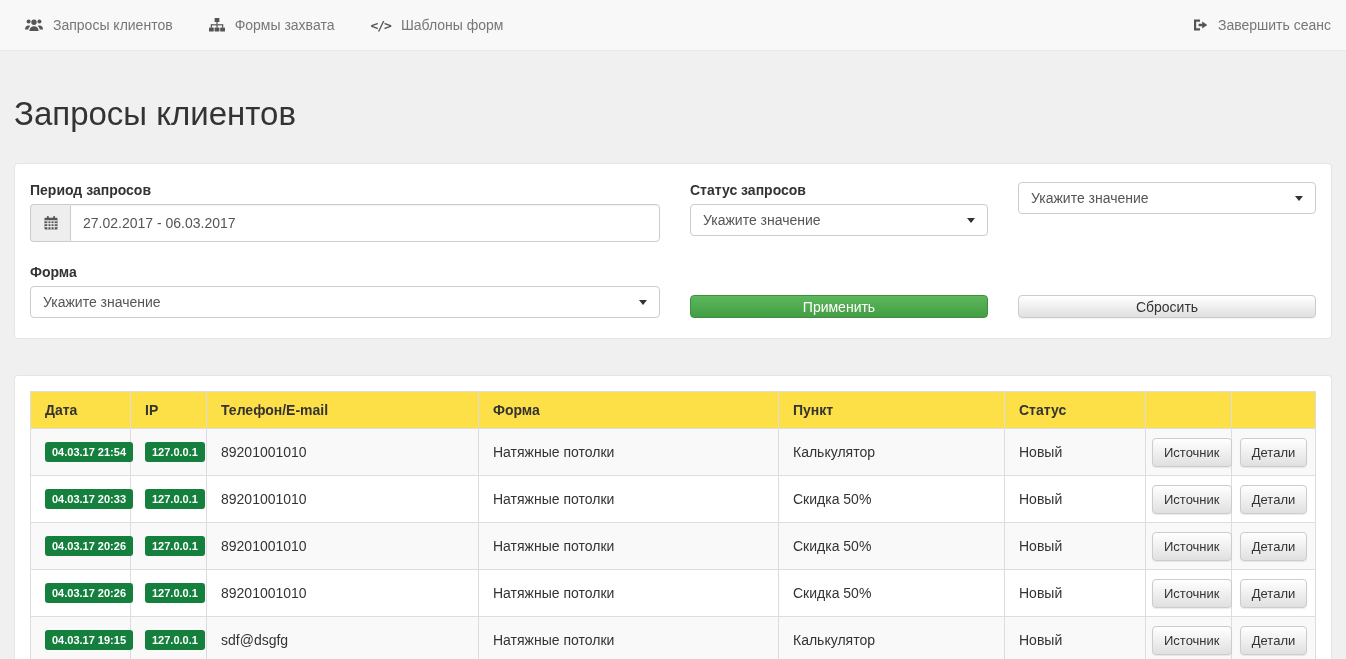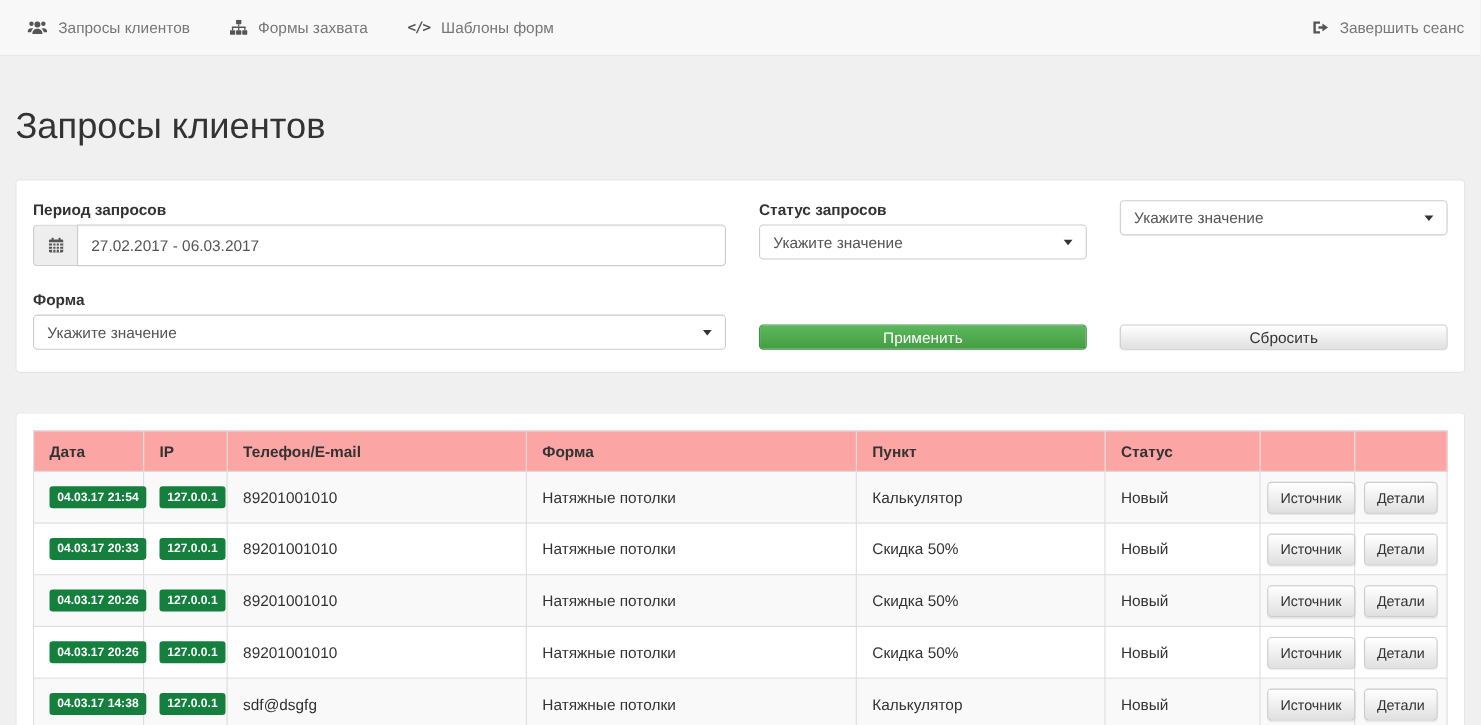--- a/index.html
+++ b/index.html
@@ -47,21 +47,21 @@
          font-family:"Liberation Sans", sans-serif; }
   .btn-apply { background:linear-gradient(#5cb85c,#449d44); border:1px solid #3e8f3e; color:#fff; }
   .btn-reset { background:linear-gradient(#ffffff,#e0e0e0); border:1px solid #ccc; color:#333;
                box-shadow:0 1px 1px rgba(0,0,0,.05); }
 
   
   .table-panel { padding:15px; border-radius:4px 4px 0 0; border-bottom:0; min-height:300px; }
   table.requests { width:100%; border-collapse:collapse; table-layout:fixed; }
   .requests th, .requests td { border:1px solid #ddd; padding:8px 14px; font-size:14px;
                                color:#333; text-align:left; vertical-align:middle; }
-  .requests thead th { font-weight:bold; height:37px; background:#fca5a5; }
+  .requests thead th { font-weight:bold; height:37px; background:#fde047; }
   .requests tbody td { height:47px; }
   .requests tbody tr:nth-child(odd)  { background:#f9f9f9; }
   .requests tbody tr:nth-child(even) { background:#fff; }
   .badge { display:inline-block; background:#15803d; color:#fff; font-size:11px; font-weight:bold;
            padding:4px 7px; border-radius:3px; white-space:nowrap; }
   td.act { text-align:center; padding:8px 6px; }
   .btn-sm { padding:6px 11px; font-size:13px; color:#333; border:1px solid #ccc; border-radius:4px;
             background:linear-gradient(#ffffff,#e0e0e0); box-shadow:0 1px 1px rgba(0,0,0,.08);
             cursor:pointer; white-space:nowrap; font-family:"Liberation Sans", sans-serif; }
 </style>
@@ -237,21 +237,21 @@
             <td><span class="badge">04.03.17 20:26</span></td>
             <td><span class="badge">127.0.0.1</span></td>
             <td>89201001010</td>
             <td>Натяжные потолки</td>
             <td>Скидка 50%</td>
             <td>Новый</td>
             <td class="act"><button class="btn-sm">Источник</button></td>
             <td class="act"><button class="btn-sm">Детали</button></td>
           </tr>
           <tr>
-            <td><span class="badge">04.03.17 14:38</span></td>
+            <td><span class="badge">04.03.17 19:15</span></td>
             <td><span class="badge">127.0.0.1</span></td>
             <td>sdf@dsgfg</td>
             <td>Натяжные потолки</td>
             <td>Калькулятор</td>
             <td>Новый</td>
             <td class="act"><button class="btn-sm">Источник</button></td>
             <td class="act"><button class="btn-sm">Детали</button></td>
           </tr>
         </tbody>
     </table>

